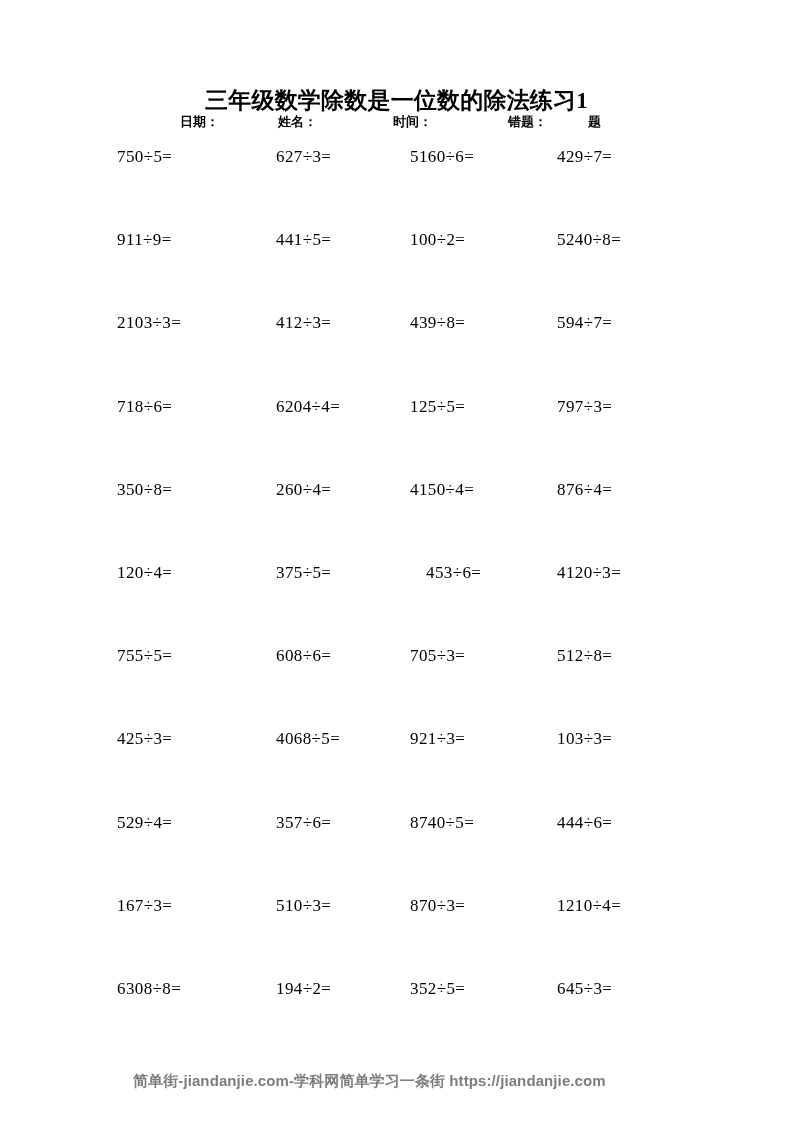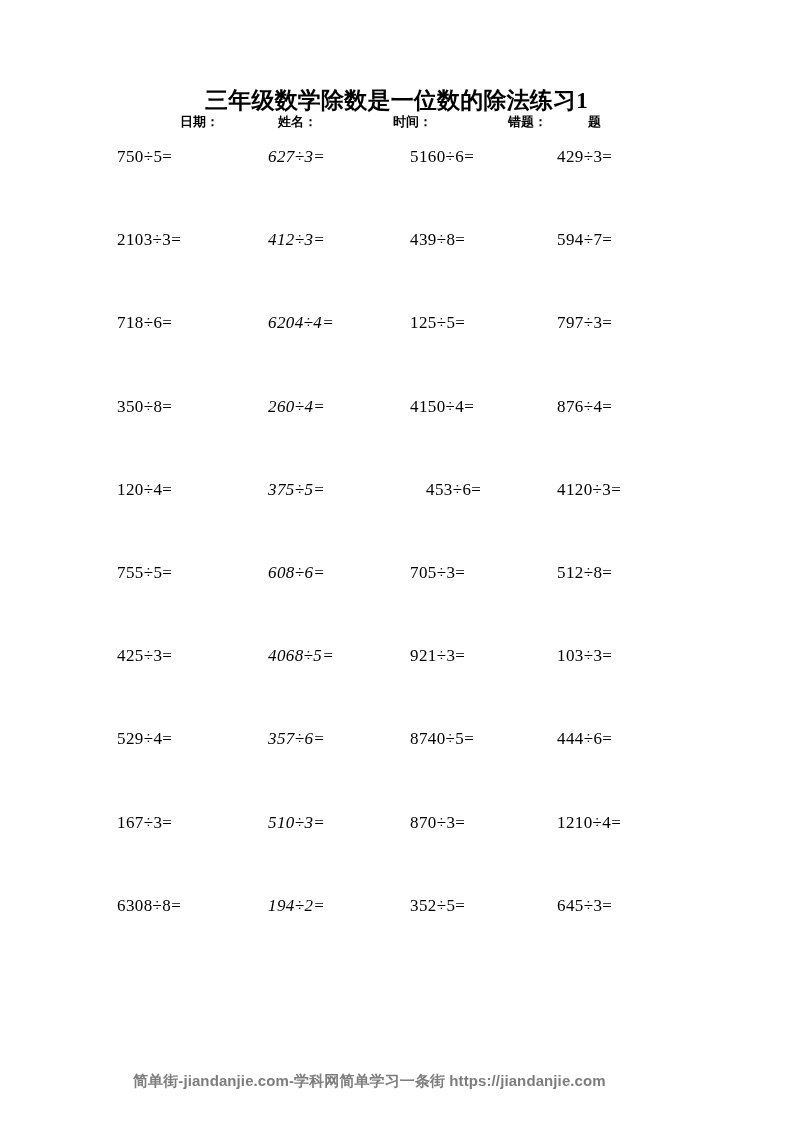--- a/index.html
+++ b/index.html
@@ -80,21 +80,21 @@
   .problem-cell {
     position: absolute;
     top: 0;
     font-family: "Liberation Serif", "DejaVu Serif", serif;
     font-size: 17px;
     line-height: 24px;
     letter-spacing: 0.4px;
     white-space: nowrap;
   }
   .problem-cell.col-0 { left: 117px; }
-  .problem-cell.col-1 { left: 268px; font-style: italic; }
+  .problem-cell.col-1 { left: 276px; }
   .problem-cell.col-2 { left: 410px; }
   .problem-cell.col-3 { left: 557px; }
 
   
   .problem-cell.nudge-right { margin-left: 16px; }
 
   
   .footer-watermark {
     position: absolute;
     left: 133px;
@@ -121,21 +121,27 @@
     <span class="info-field info-time">时间：</span>
     <span class="info-field info-wrong">错题：</span>
     <span class="info-field info-unit">题</span>
   </div>
 
   <div class="problems" id="problems-grid">
       <div class="problem-row">
         <span class="problem-cell col-0">750÷5=</span>
         <span class="problem-cell col-1">627÷3=</span>
         <span class="problem-cell col-2">5160÷6=</span>
-        <span class="problem-cell col-3">429÷3=</span>
+        <span class="problem-cell col-3">429÷7=</span>
+      </div>
+      <div class="problem-row">
+        <span class="problem-cell col-0">911÷9=</span>
+        <span class="problem-cell col-1">441÷5=</span>
+        <span class="problem-cell col-2">100÷2=</span>
+        <span class="problem-cell col-3">5240÷8=</span>
       </div>
       <div class="problem-row">
         <span class="problem-cell col-0">2103÷3=</span>
         <span class="problem-cell col-1">412÷3=</span>
         <span class="problem-cell col-2">439÷8=</span>
         <span class="problem-cell col-3">594÷7=</span>
       </div>
       <div class="problem-row">
         <span class="problem-cell col-0">718÷6=</span>
         <span class="problem-cell col-1">6204÷4=</span>

